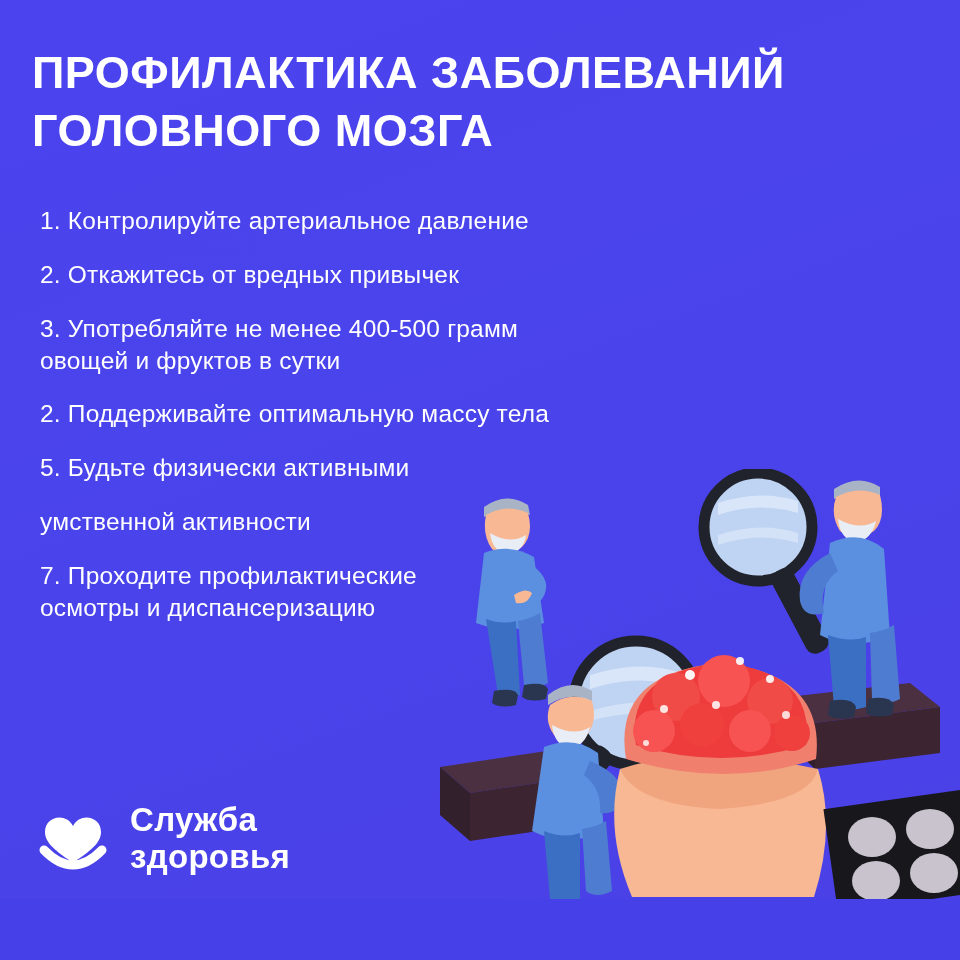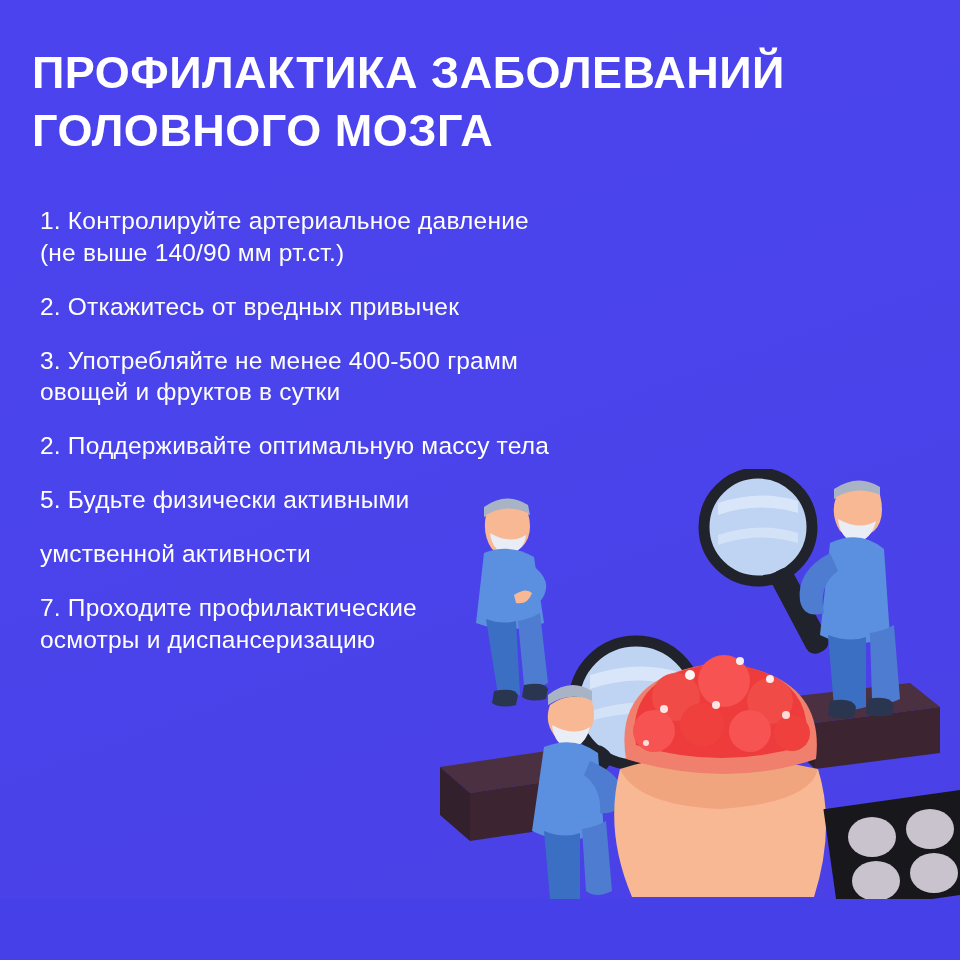--- a/index.html
+++ b/index.html
@@ -95,21 +95,20 @@
 
   <div class="title">
     <div>ПРОФИЛАКТИКА ЗАБОЛЕВАНИЙ</div>
     <div>ГОЛОВНОГО МОЗГА</div>
   </div>
 
   <div class="tips">
 
     <div class="tip">
       <div class="tip-line">1. Контролируйте артериальное давление</div>
-      <div class="tip-line">(не выше 140/90 мм рт.ст.)</div>
     </div>
 
     <div class="tip">
       <div class="tip-line">2. Откажитесь от вредных привычек</div>
     </div>
 
     <div class="tip">
       <div class="tip-line">3. Употребляйте не менее 400-500 грамм</div>
       <div class="tip-line">овощей и фруктов в сутки</div>
     </div>
@@ -233,14 +232,26 @@
         <rect x="390" y="330" width="140" height="104" transform="rotate(-8 460 382)" fill="#17171C"></rect>
         <ellipse cx="432" cy="368" rx="24" ry="20" fill="#E8E2EC" opacity="0.85"></ellipse>
         <ellipse cx="490" cy="360" rx="24" ry="20" fill="#E8E2EC" opacity="0.85"></ellipse>
         <ellipse cx="436" cy="412" rx="24" ry="20" fill="#E8E2EC" opacity="0.85"></ellipse>
         <ellipse cx="494" cy="404" rx="24" ry="20" fill="#E8E2EC" opacity="0.85"></ellipse>
       </g>
 
     </svg>
   </div>
 
+  <div class="logo">
+    <div class="logo-mark">
+      <svg width="78" height="78" viewBox="0 0 78 78" xmlns="http://www.w3.org/2000/svg">
+        <path d="M39 26 c-7 -14 -28 -10 -28 6 c0 13 16 22 28 31 c12 -9 28 -18 28 -31 c0 -16 -21 -20 -28 -6 z" fill="#FFFFFF"></path>
+        <path d="M10 50 q29 30 58 0" stroke="#FFFFFF" stroke-width="9" fill="none" stroke-linecap="round"></path>
+      </svg>
+    </div>
+    <div class="logo-text">
+      <div>Служба</div>
+      <div>здоровья</div>
+    </div>
+  </div>
 
 </div>
 
 </body></html>

